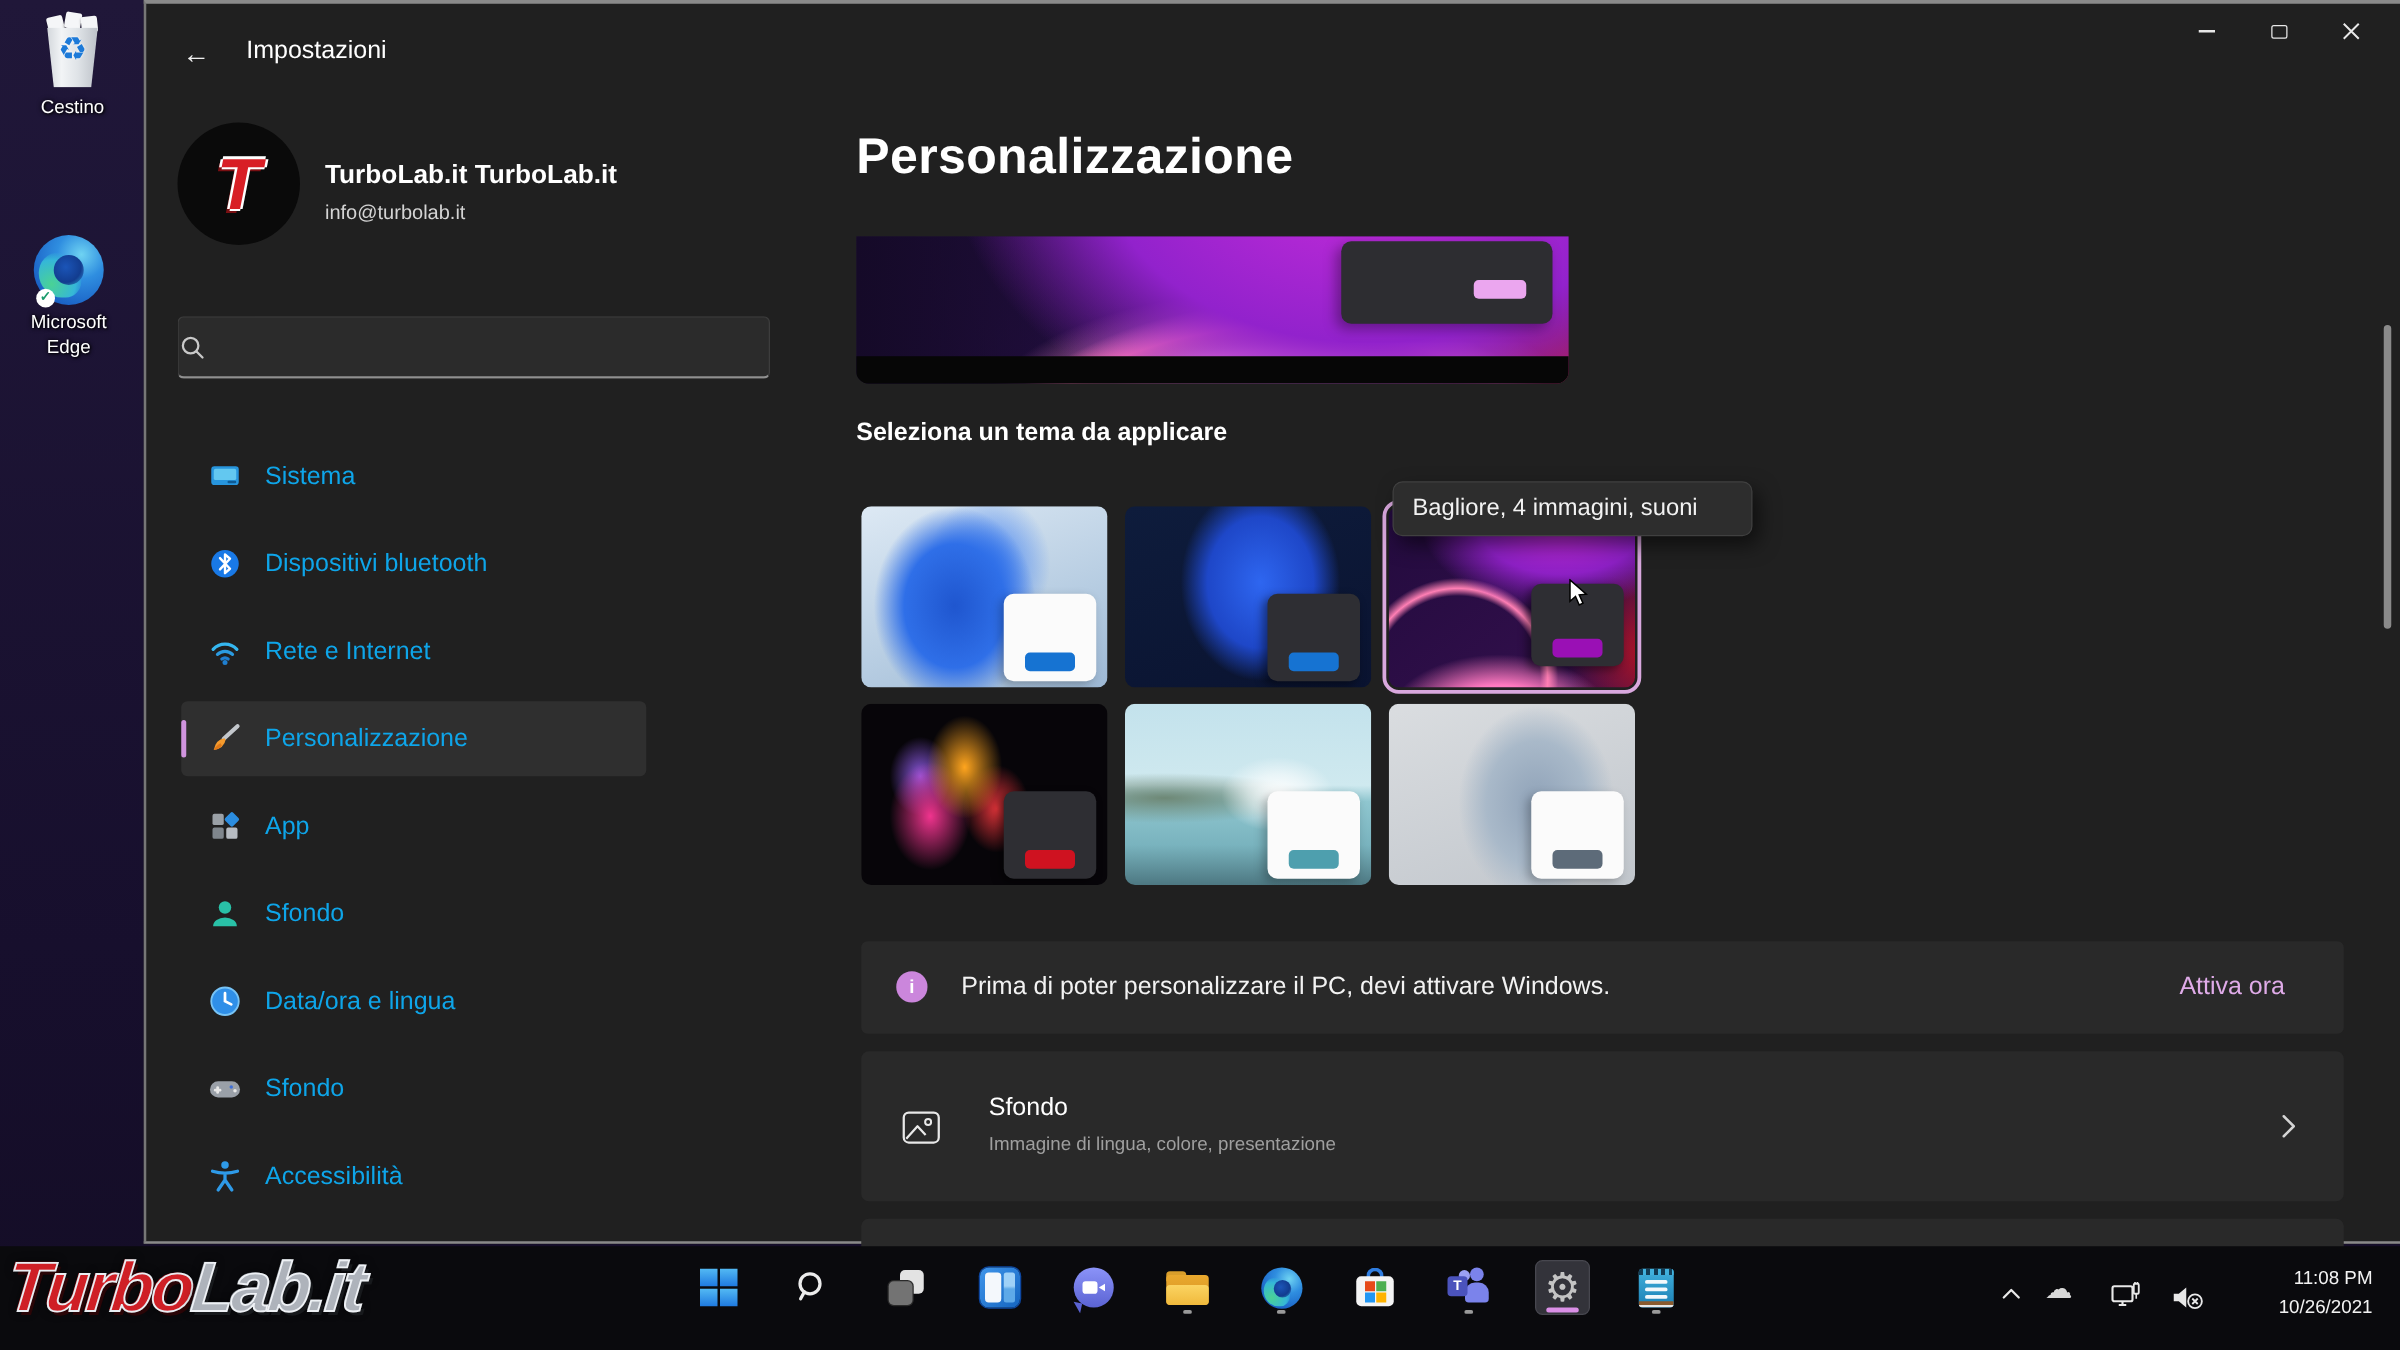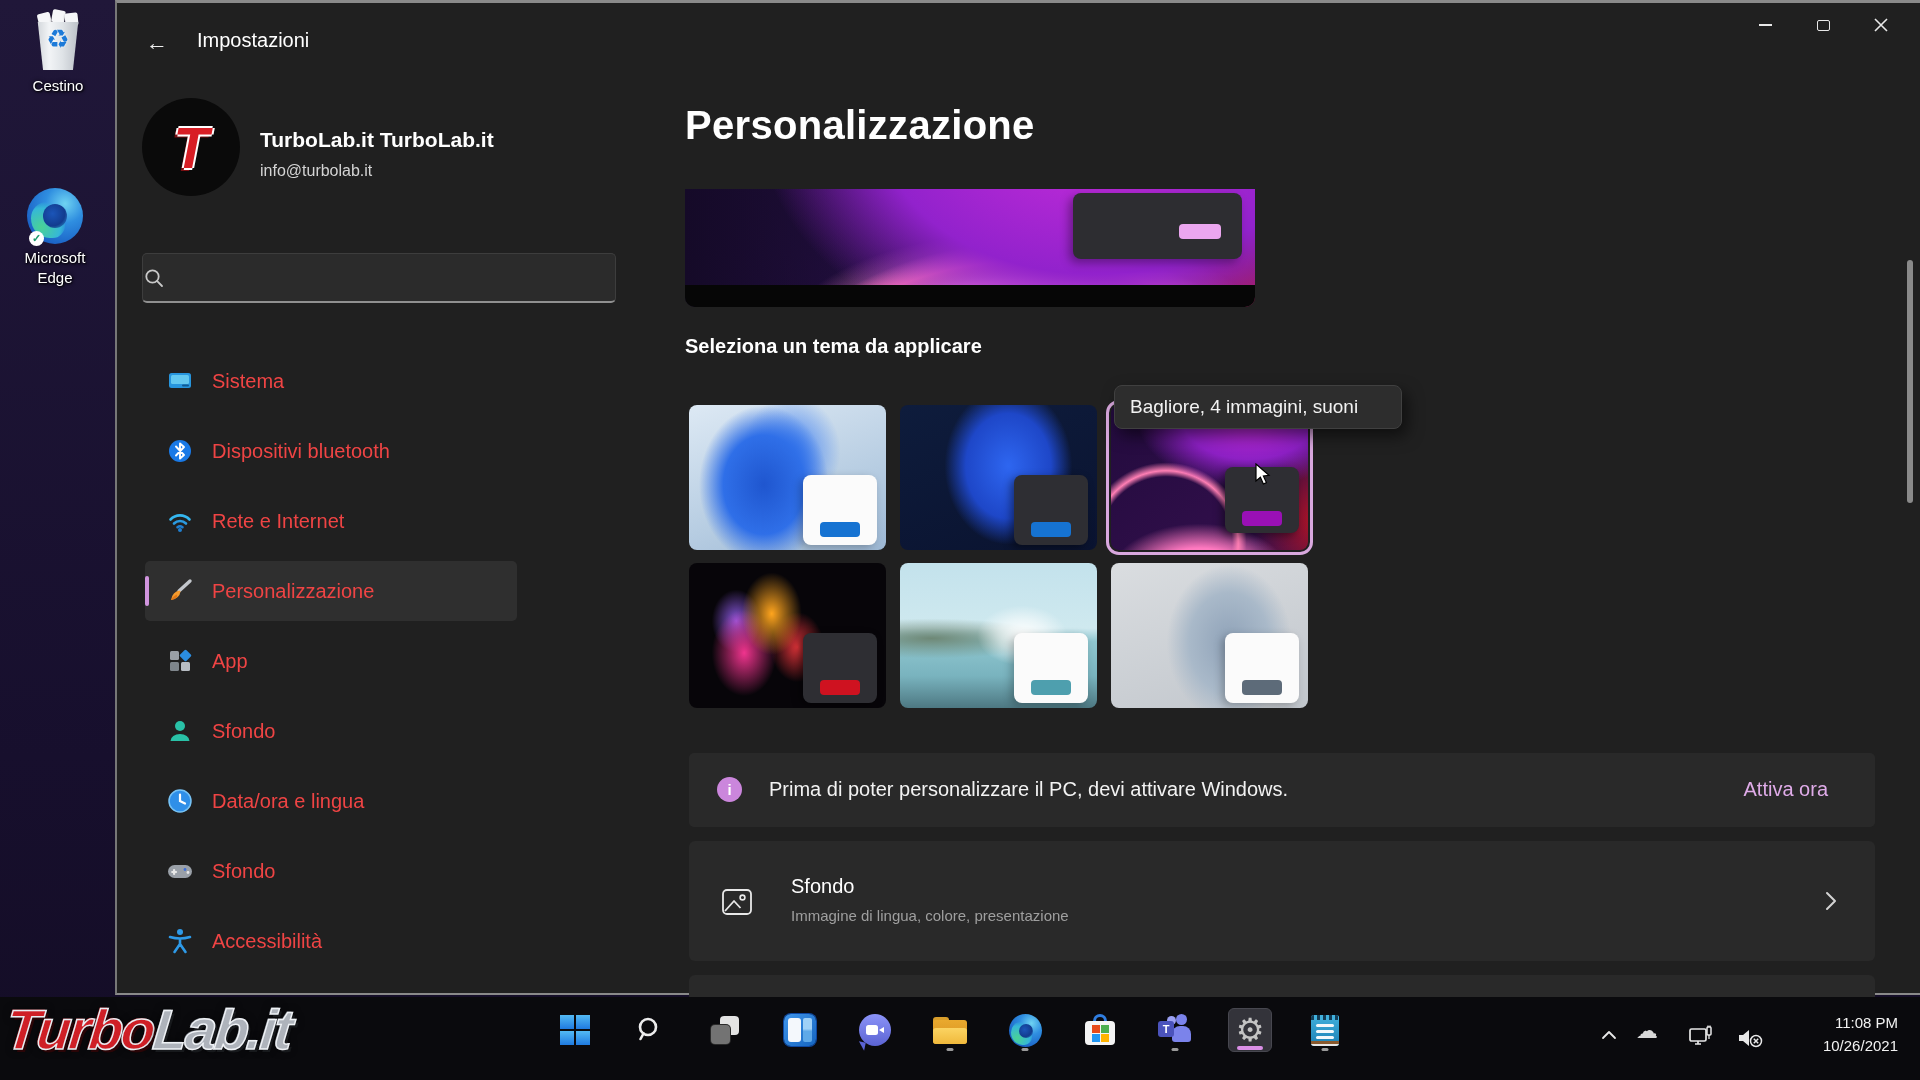--- a/index.html
+++ b/index.html
@@ -38,21 +38,21 @@
   
   .searchbox { position:absolute; left:25px; top:250px; width:474px; height:50px; background:#2b2b2b; border:1px solid #3d3d3d; border-bottom:2px solid #909090; border-radius:5px; display:flex; align-items:center; }
   .searchbox input { flex:1; background:transparent; border:none; outline:none; color:#c9c9c9; font-size:19px; padding-left:21px; font-family:"Liberation Sans",sans-serif; }
   .searchbox input::placeholder { color:#c9c9c9; }
   .search-glyph { margin-right:18px; }
 
   
   .nav { position:absolute; left:28px; top:348px; width:372px; }
   .nav-item { position:relative; height:60px; margin-bottom:10px; display:flex; align-items:center; border-radius:5px; }
   .nav-item .nico { width:30px; height:30px; margin-left:20px; display:flex; align-items:center; justify-content:center; }
-  .nav-item .nlbl { margin-left:17px; font-size:20px; color:#ef4444; }
+  .nav-item .nlbl { margin-left:17px; font-size:20px; color:#0ea5e9; }
   .nav-item.sel { background:#2f2f2f; }
   .nav-item.sel::before { content:""; position:absolute; left:0; top:15px; width:4px; height:30px; border-radius:2px; background:#d094de; }
 
   
   .page-title { position:absolute; left:568px; top:100px; font-size:40px; font-weight:600; letter-spacing:.3px; }
   .hero { position:absolute; left:568px; top:186px; width:570px; height:118px; border-radius:0 0 10px 10px; overflow:hidden;
     background:
       radial-gradient(430px 300px at 72% -55%, #cc2ddb 0%, #9222cc 50%, rgba(146,34,204,0) 78%),
       radial-gradient(500px 380px at 60% 235%, rgba(0,0,0,0) 50%, rgba(255,122,178,.95) 54%, rgba(255,150,200,0) 59%),
       radial-gradient(340px 150px at 60% 128%, #ffd9ee 0%, #ff8fd2 40%, rgba(255,143,210,0) 72%),

